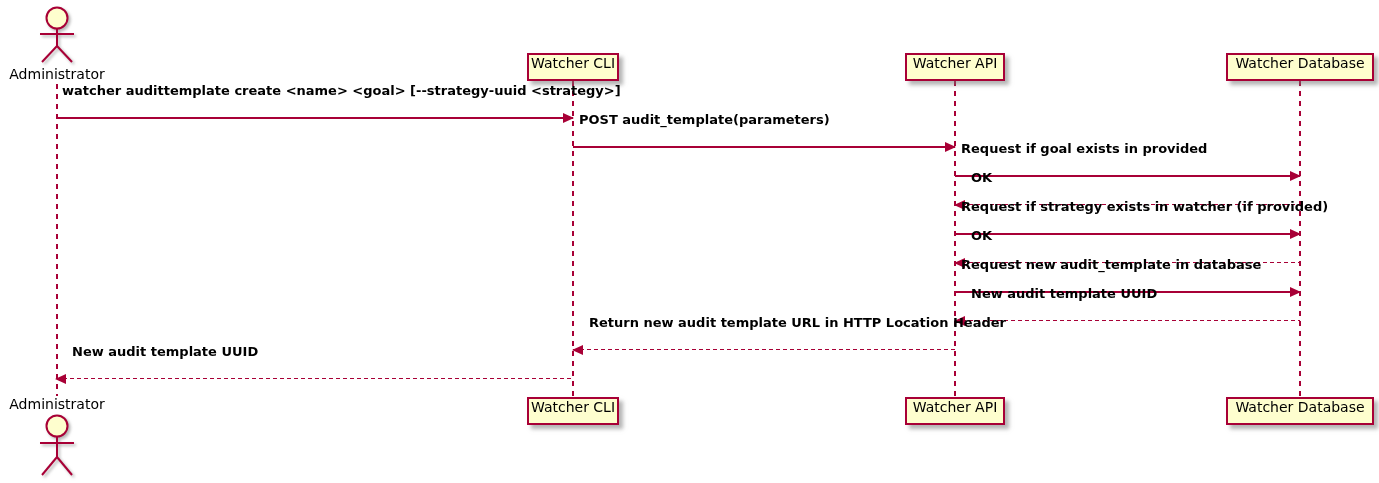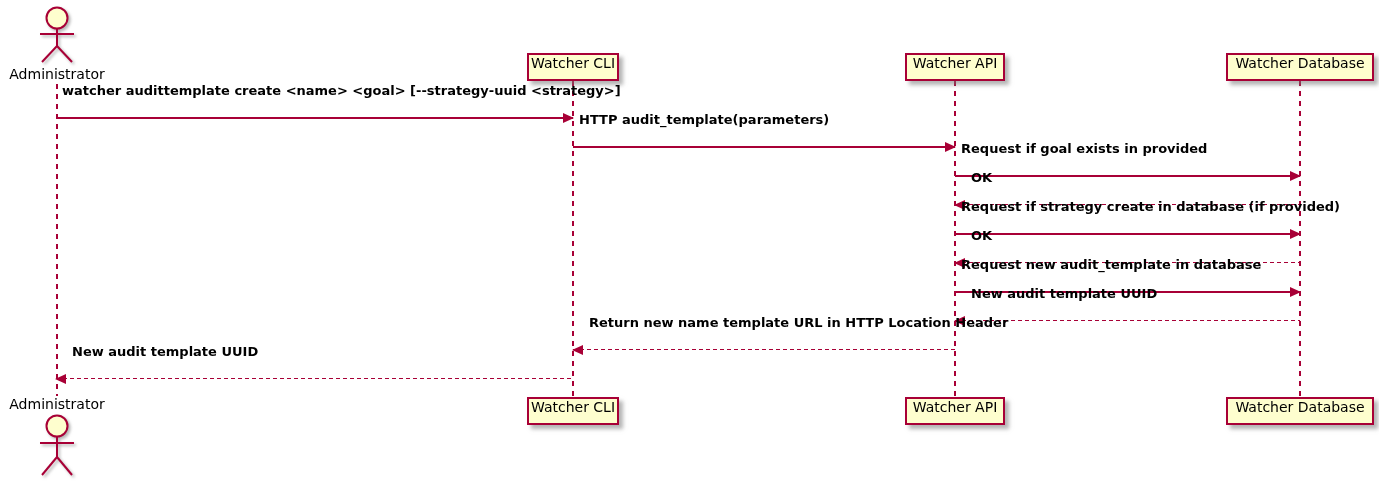--- a/index.html
+++ b/index.html
@@ -114,39 +114,39 @@
     <span>Watcher Database</span>
   </div>
 
   <div class="msg solid right" style="left:56px; top:118px; width:517px;">
     <div class="label off-src">watcher audittemplate create &lt;name&gt; &lt;goal&gt; [--strategy-uuid &lt;strategy&gt;]</div>
     <div class="line"></div>
     <div class="head"></div>
   </div>
 
   <div class="msg solid right" style="left:573px; top:147px; width:382px;">
-    <div class="label off-src">HTTP audit_template(parameters)</div>
+    <div class="label off-src">POST audit_template(parameters)</div>
     <div class="line"></div>
     <div class="head"></div>
   </div>
 
   <div class="msg solid right" style="left:955px; top:176px; width:345px;">
     <div class="label off-src">Request if goal exists in provided</div>
     <div class="line"></div>
     <div class="head"></div>
   </div>
 
   <div class="msg dashed left" style="left:955px; top:205px; width:345px;">
     <div class="label off-dst">OK</div>
     <div class="line"></div>
     <div class="head"></div>
   </div>
 
   <div class="msg solid right" style="left:955px; top:234px; width:345px;">
-    <div class="label off-src">Request if strategy create in database (if provided)</div>
+    <div class="label off-src">Request if strategy exists in watcher (if provided)</div>
     <div class="line"></div>
     <div class="head"></div>
   </div>
 
   <div class="msg dashed left" style="left:955px; top:263px; width:345px;">
     <div class="label off-dst">OK</div>
     <div class="line"></div>
     <div class="head"></div>
   </div>
 
@@ -156,21 +156,21 @@
     <div class="head"></div>
   </div>
 
   <div class="msg dashed left" style="left:955px; top:321px; width:345px;">
     <div class="label off-dst">New audit template UUID</div>
     <div class="line"></div>
     <div class="head"></div>
   </div>
 
   <div class="msg dashed left" style="left:573px; top:350px; width:382px;">
-    <div class="label off-dst">Return new name template URL in HTTP Location Header</div>
+    <div class="label off-dst">Return new audit template URL in HTTP Location Header</div>
     <div class="line"></div>
     <div class="head"></div>
   </div>
 
   <div class="msg dashed left" style="left:56px; top:379px; width:517px;">
     <div class="label off-dst">New audit template UUID</div>
     <div class="line"></div>
     <div class="head"></div>
   </div>
 

